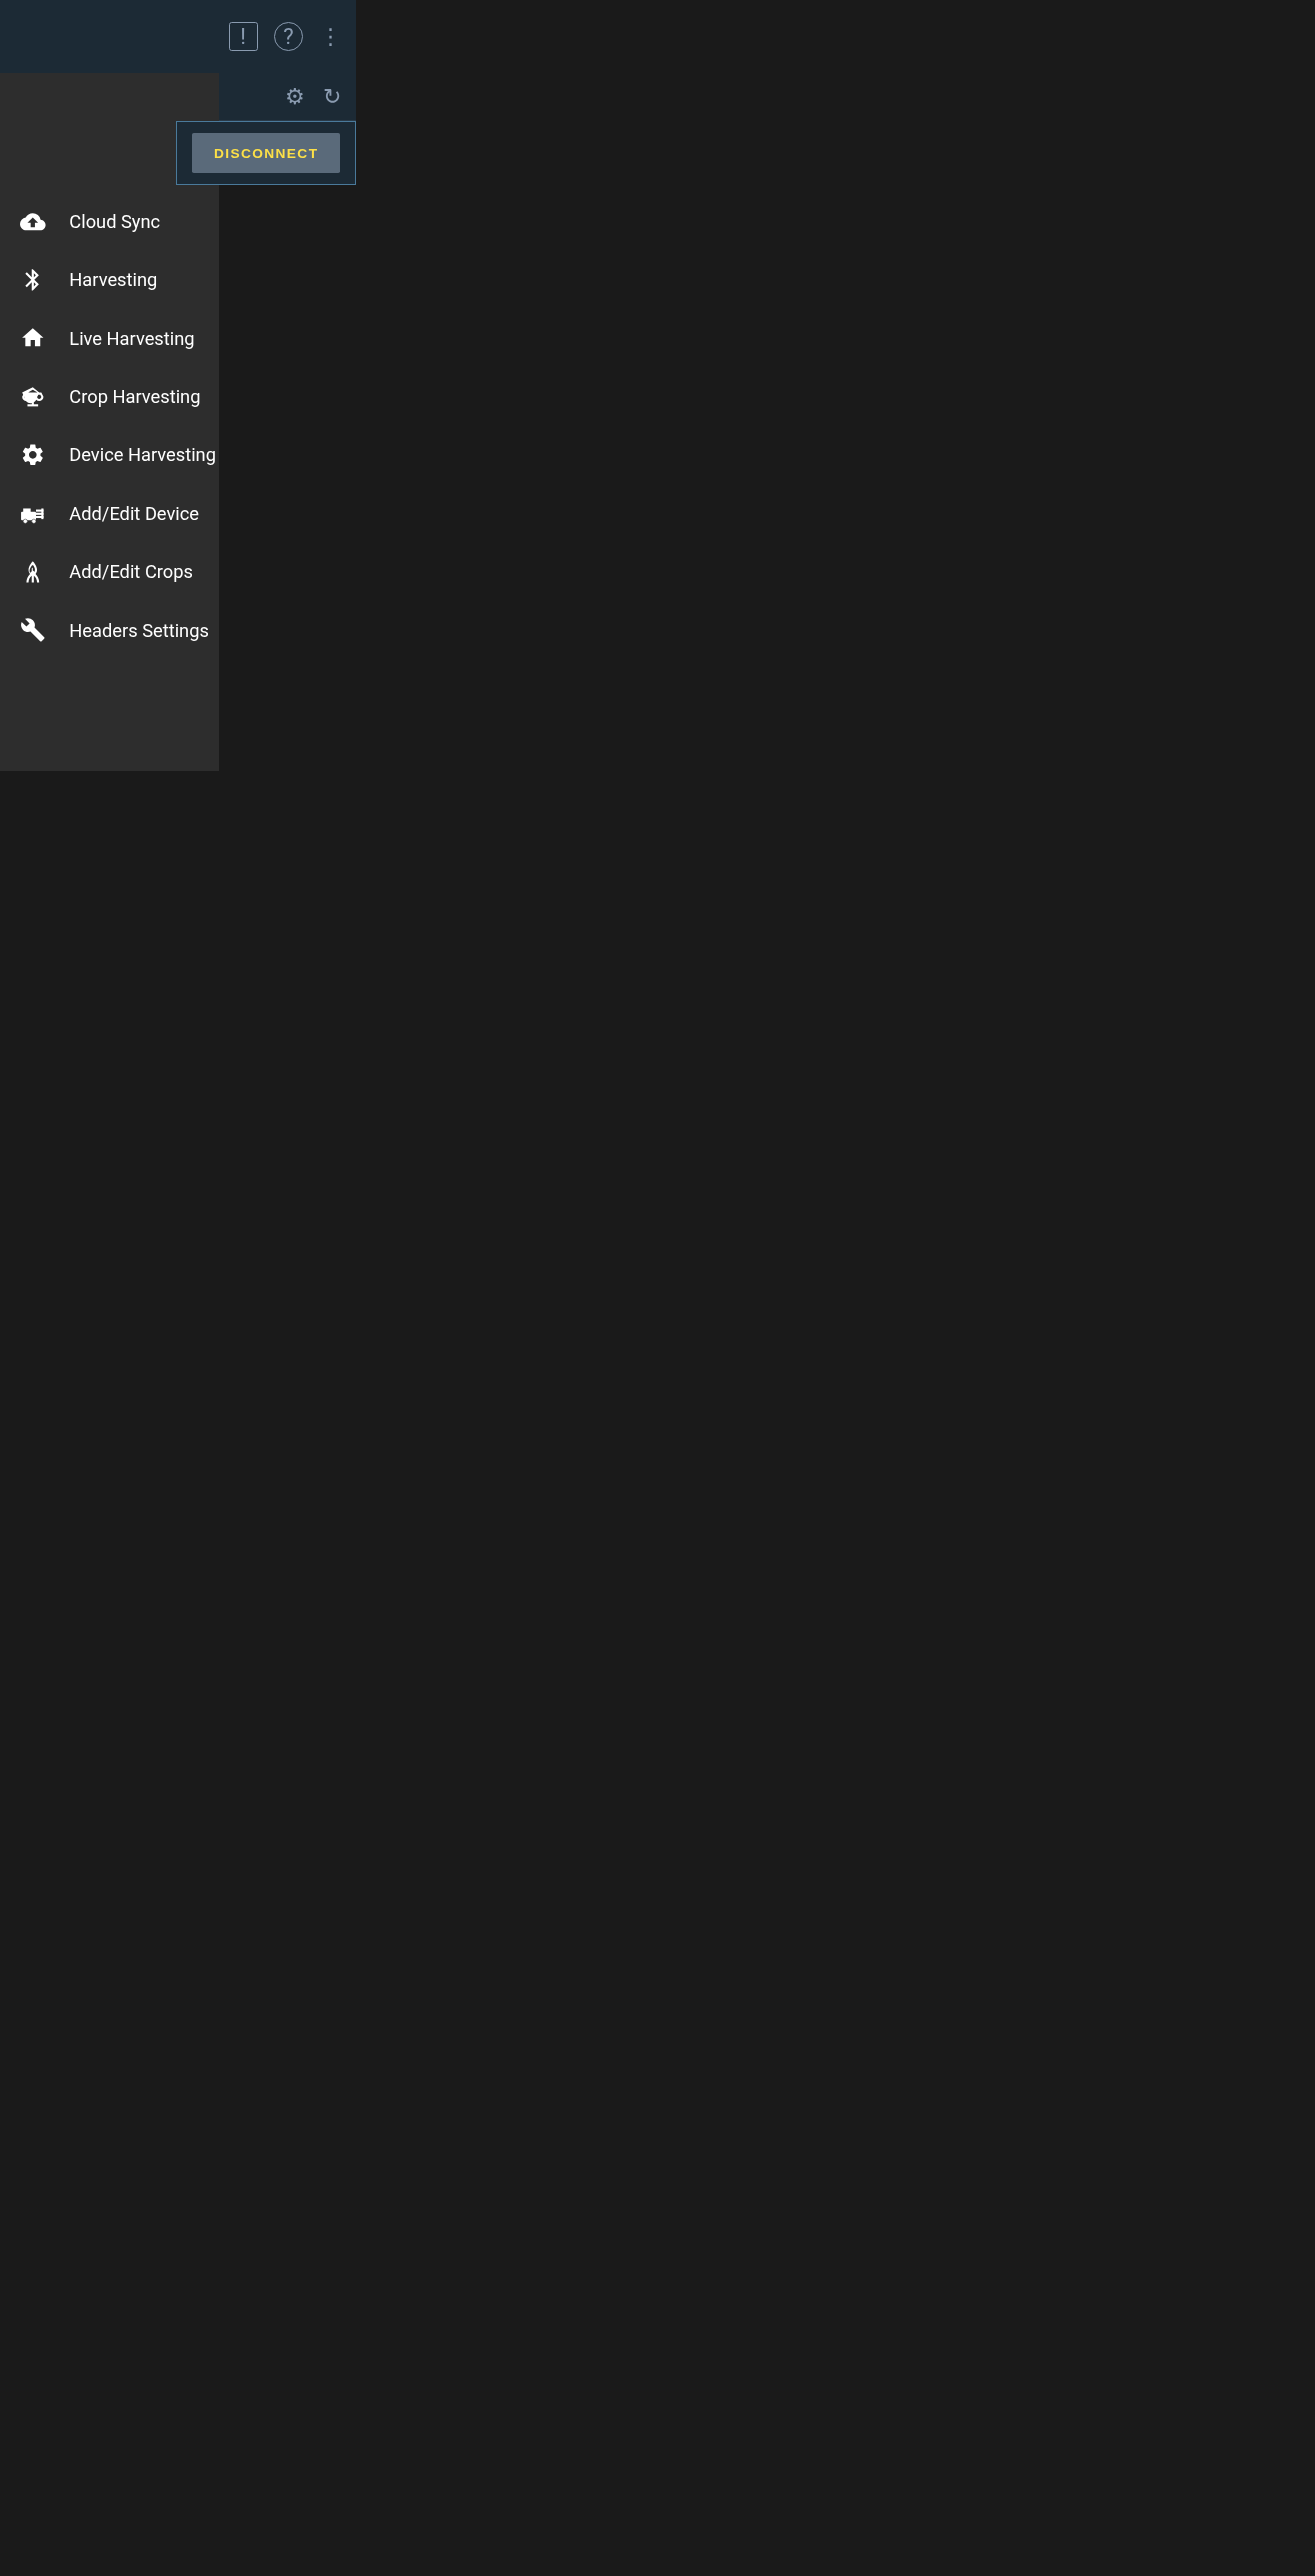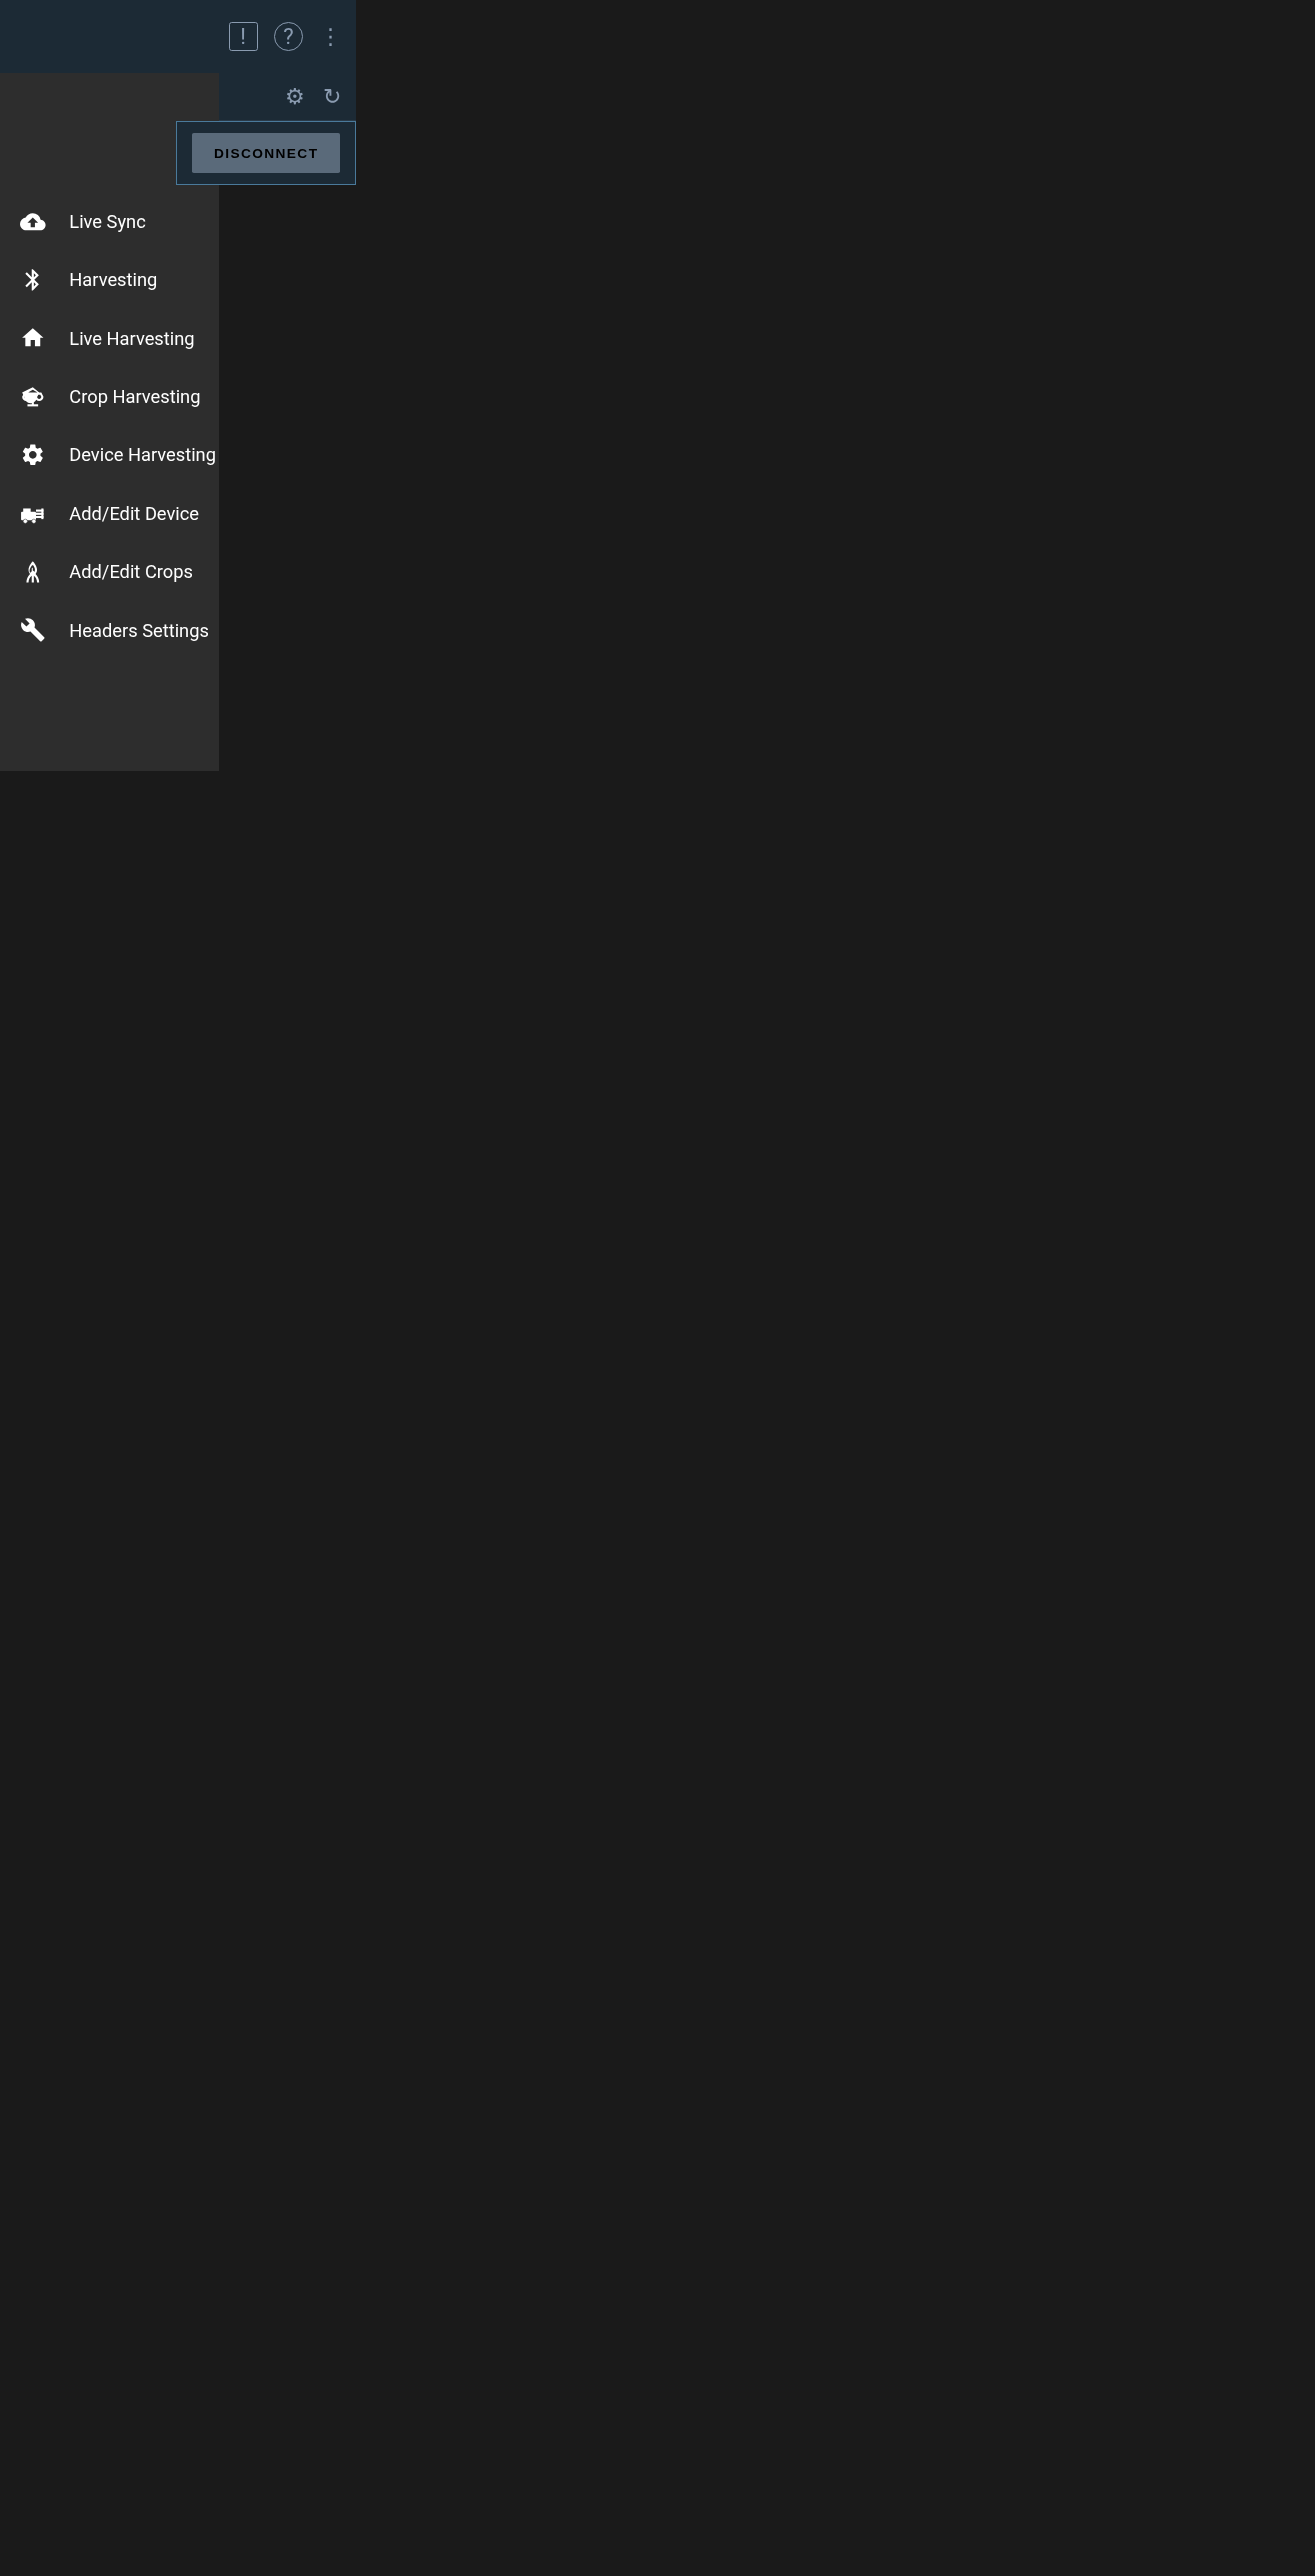--- a/index.html
+++ b/index.html
@@ -167,35 +167,35 @@
   <div class="second-bar-left"></div>
   <div class="second-bar-right">
     <div style="color:#8a9bb0; font-size:22px; cursor:pointer;">⚙</div>
     <div style="color:#8a9bb0; font-size:22px; cursor:pointer;">↻</div>
   </div>
 </div>
 
 <div class="third-bar">
   <div class="third-bar-left"></div>
   <div class="third-bar-right">
-    <button style="background:#5a6a7a; color:#000000; border:none; padding:12.8px 22px; font-size:13.7px; font-weight:bold; letter-spacing:1.4px; cursor:pointer; border-radius:1.8px; min-width:137px;">DISCONNECT</button>
+    <button style="background:#5a6a7a; color:#fde047; border:none; padding:12.8px 22px; font-size:13.7px; font-weight:bold; letter-spacing:1.4px; cursor:pointer; border-radius:1.8px; min-width:137px;">DISCONNECT</button>
   </div>
 </div>
 
 <div class="main-layout">
 
   <div class="sidebar">
 
     <div class="nav-item">
       <div class="nav-icon">
         <svg class="icon-svg" viewBox="0 0 24 24" fill="white" xmlns="http://www.w3.org/2000/svg">
           <path d="M19.35 10.04A7.49 7.49 0 0 0 12 4C9.11 4 6.6 5.64 5.35 8.04A5.994 5.994 0 0 0 0 14c0 3.31 2.69 6 6 6h13c2.76 0 5-2.24 5-5 0-2.64-2.05-4.78-4.65-4.96zM14 13v4h-4v-4H7l5-5 5 5h-3z"></path>
         </svg>
       </div>
-      <span class="nav-label">Live Sync</span>
+      <span class="nav-label">Cloud Sync</span>
     </div>
 
     <div class="nav-item">
       <div class="nav-icon">
         <svg class="icon-svg" viewBox="0 0 24 24" fill="white" xmlns="http://www.w3.org/2000/svg">
           <path d="M17.71 7.71L12 2h-1v7.59L6.41 5 5 6.41 10.59 12 5 17.59 6.41 19 11 14.41V22h1l5.71-5.71-4.3-4.29 4.3-4.29zM13 5.83l1.88 1.88L13 9.59V5.83zm1.88 10.46L13 18.17v-3.76l1.88 1.88z"></path>
         </svg>
       </div>
       <span class="nav-label">Harvesting</span>
     </div>

